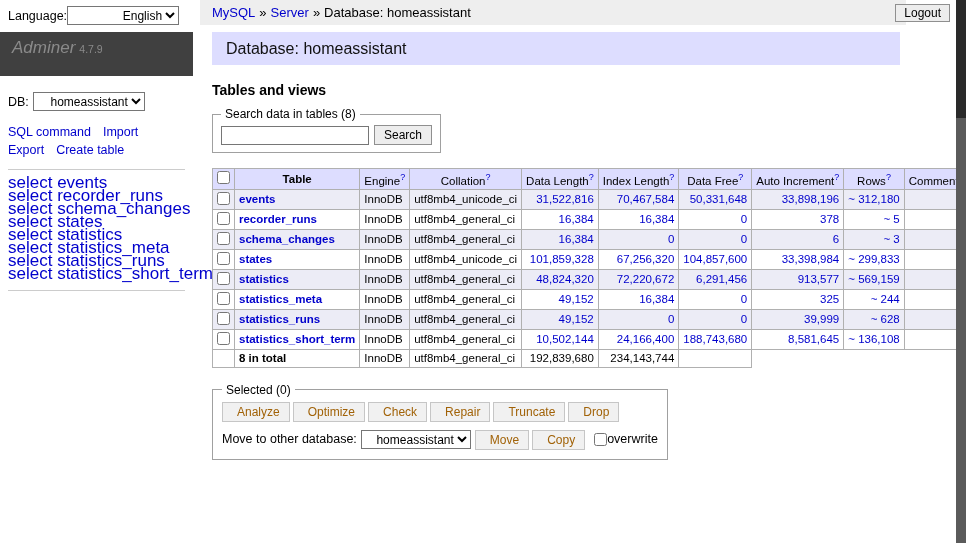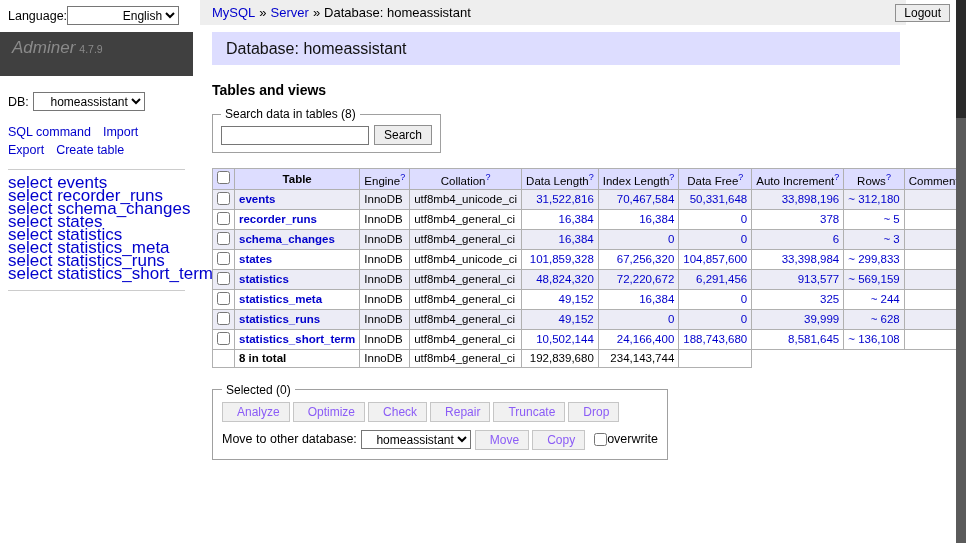--- a/index.html
+++ b/index.html
@@ -12,21 +12,21 @@
     position: relative;
     overflow: hidden;
   }
   a { color: #0000cc; text-decoration: none; cursor: pointer; }
 
   button {
     font-family: inherit; font-size: 12px;
     background: #ededed; border: 1px solid #8f8f8f; border-radius: 0;
     padding: 2px 9px; color: #000; cursor: pointer; text-align: right;
   }
-  button:disabled { color: #8b5cf6; background: #f1f1f1; border-color: #c6c6c6; cursor: default; padding-left: 14px; }
+  button:disabled { color: #a16207; background: #f1f1f1; border-color: #c6c6c6; cursor: default; padding-left: 14px; }
   select, input[type="text"] {
     font-family: inherit; font-size: 12px;
     border: 1px solid #767676; background: #fff; height: 19px; text-align: right;
   }
 
   
   .lang-row { position: absolute; top: 6px; left: 8px; }
   .lang-row label { margin-right: 0; font-size: 12.5px; }
   .lang-row select { width: 112px; }
 

